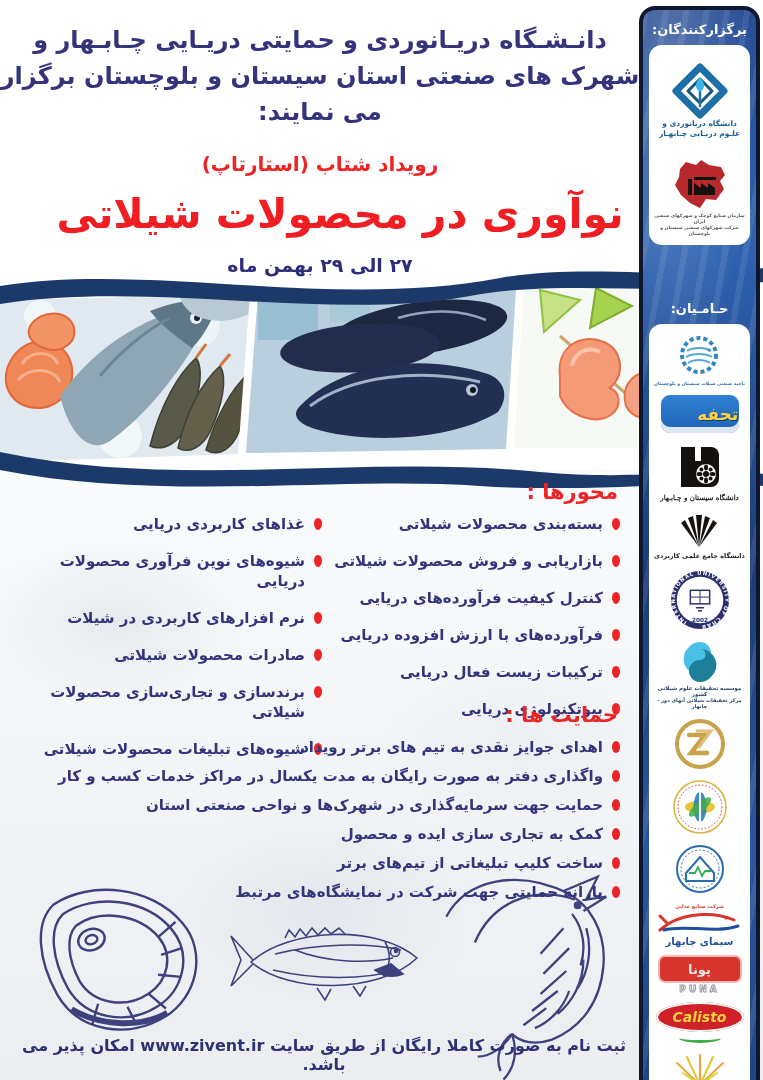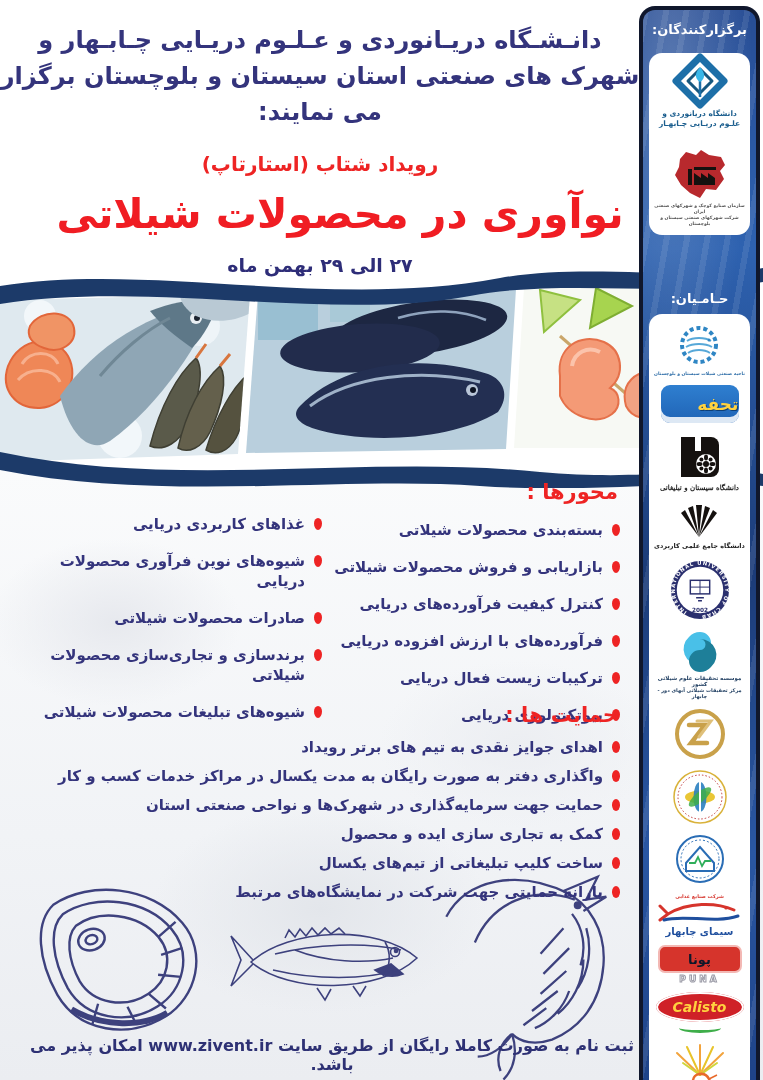--- a/index.html
+++ b/index.html
@@ -18,79 +18,79 @@
   .content-bg{position:absolute;top:470px;left:0;width:763px;height:610px;
     background:
       radial-gradient(180px 120px at 15% 25%, #e7e9ee 0%, rgba(231,233,238,0) 70%),
       radial-gradient(240px 150px at 42% 72%, #e3e6eb 0%, rgba(227,230,235,0) 70%),
       radial-gradient(200px 120px at 68% 45%, #eceef2 0%, rgba(236,238,242,0) 70%),
       linear-gradient(180deg,#fafbfc 0%,#f1f3f6 60%,#ebedf1 100%);}
   .topics{position:absolute;top:480px;right:143px;width:606px;direction:rtl;z-index:2;}
   .sec-heading{color:#ee2424;font-size:21px;margin:0 2px 10px 0;}
   .cols{display:flex;gap:6px;}
   .col{list-style:none;margin:0;padding:0;}
-  .col.right{width:292px;margin-top:6px;}
+  .col.right{width:292px;}
   .col.left{width:308px;}
   .col li{position:relative;color:#34347c;font-size:15px;line-height:20px;
     padding-right:17px;margin-bottom:17px;}
   .col li::before{content:"";position:absolute;right:0;top:4px;width:8px;height:12px;
     background:#ee2424;border-radius:50% 50% 50% 50%/45% 45% 55% 55%;}
   .supports{position:absolute;top:703px;right:143px;width:606px;direction:rtl;z-index:2;}
   .supports ul{list-style:none;margin:0;padding:0;}
   .supports li{position:relative;color:#34347c;font-size:15px;line-height:20px;
     padding-right:17px;margin-bottom:9px;}
   .supports li::before{content:"";position:absolute;right:0;top:4px;width:8px;height:12px;
     background:#ee2424;border-radius:50%/48%;}
   
   .illustrations{position:absolute;top:865px;left:0;width:640px;height:175px;z-index:1;}
   .illustrations svg{position:absolute;}
   .ill{stroke:#2f3374;fill:none;stroke-width:1.6;opacity:.92;}
   
-  .footer{position:absolute;top:1036px;left:12px;width:640px;text-align:center;direction:rtl;
+  .footer{position:absolute;top:1036px;left:4px;width:640px;text-align:center;direction:rtl;
     color:#2e3174;font-size:16px;z-index:2;}
   
   .sidebar{position:absolute;top:6px;right:3px;width:121px;height:1090px;z-index:5;
     background:#10172c;border-radius:16px;padding:4px;box-sizing:border-box;}
   .sidebar-inner{width:100%;height:100%;border-radius:12px;overflow:hidden;box-sizing:border-box;
     background:
       radial-gradient(120% 50% at 25% 6%, rgba(255,255,255,.22), rgba(255,255,255,0) 60%),
       repeating-linear-gradient(100deg, rgba(255,255,255,.09) 0 6px, rgba(255,255,255,0) 6px 20px),
       linear-gradient(180deg,#274d95 0%,#2e62b0 22%,#1c3c78 52%,#2a57a3 78%,#1e4286 100%);
     display:flex;flex-direction:column;align-items:center;}
   .side-label{color:#ffffff;font-size:13px;margin:12px 0 8px;direction:rtl;}
   .side-card{background:#ffffff;border-radius:13px;width:101px;box-sizing:border-box;
     display:flex;flex-direction:column;align-items:center;}
-  .card-organizers{padding:0 4px 8px;margin-top:8px;}
+  .card-organizers{padding:18px 4px 8px;}
   .card-sponsors{padding:9px 3px 14px;gap:8px;flex:0 0 auto;}
   .logo-cap{color:#1b5e8e;font-size:7.5px;line-height:10px;text-align:center;direction:rtl;}
   .logo-cap.dark{color:#222;}
   .micro-cap{color:#555;font-size:4.5px;line-height:6px;text-align:center;direction:rtl;}
   .sponsor{display:flex;flex-direction:column;align-items:center;}
   .tohfeh-box{width:78px;height:38px;border-radius:9px;
     background:linear-gradient(180deg,#2f7fd0,#1f63b5);position:relative;
     display:flex;align-items:center;justify-content:flex-end;box-shadow:inset 0 -6px 0 rgba(255,255,255,.85);}
   .tohfeh-box span{color:#ffd23f;font-size:17px;direction:rtl;text-shadow:1px 1px 0 #0d3e77;}
   .puna-box{width:80px;height:24px;border-radius:7px;background:#d6342c;border:2px solid #f3b8b4;
     display:flex;align-items:center;justify-content:center;}
-  .puna-box span{color:#0f172a;font-size:13px;direction:rtl;}
+  .puna-box span{color:#e5e5e5;font-size:13px;direction:rtl;}
   .puna-en{color:#fff;font-size:9px;letter-spacing:3px;-webkit-text-stroke:1px #9a9aa6;margin-top:1px;}
   .calisto-oval{width:88px;height:30px;background:#cf2127;border-radius:50%;
     display:flex;align-items:center;justify-content:center;box-shadow:inset 0 0 0 2px #fff;}
   .calisto-oval span{color:#ffd23f;font-size:14px;font-style:italic;}
   .calisto-arc{width:42px;height:7px;border-bottom:3px solid #3fae4a;border-radius:50%;margin-top:1px;}
   .simay-top{color:#d6342c;font-size:5px;direction:rtl;line-height:7px;}
   .simay-word{color:#1f4f9e;font-size:10px;direction:rtl;line-height:11px;}
 </style>
 </head>
 <body>
 
 <div class="poster">
 
   <div class="header">
-    <div class="org-line first">دانـشـگاه دریـانوردی و عـلـوم دریـایی چـابـهار و</div>
+    <div class="org-line first">دانـشـگاه دریـانوردی و حمایتی دریـایی چـابـهار و</div>
     <div class="org-line">شهرک های صنعتی استان سیستان و بلوچستان برگزار می نمایند:</div>
     <div class="event-type">رویداد شتاب (استارتاپ)</div>
     <div class="big-title">نوآوری در محصولات شیلاتی</div>
     <div class="date-range">۲۷ الی ۲۹ بهمن ماه</div>
   </div>
 
   <div class="photo-band">
     <svg width="763" height="232" viewBox="0 0 763 232">
       <defs>
         <clipPath id="p1">
@@ -169,35 +169,36 @@
         <li>بسته‌بندی محصولات شیلاتی</li>
         <li>بازاریابی و فروش محصولات شیلاتی</li>
         <li>کنترل کیفیت فرآورده‌های دریایی</li>
         <li>فرآورده‌های با ارزش افزوده دریایی</li>
         <li>ترکیبات زیست فعال دریایی</li>
         <li>بیوتکنولوژی دریایی</li>
       </ul>
       <ul class="col left">
         <li>غذاهای کاربردی دریایی</li>
         <li>شیوه‌های نوین فرآوری محصولات دریایی</li>
+        <li>نرم افزارهای کاربردی در شیلات</li>
         <li>صادرات محصولات شیلاتی</li>
         <li>برندسازی و تجاری‌سازی محصولات شیلاتی</li>
         <li>شیوه‌های تبلیغات محصولات شیلاتی</li>
       </ul>
     </div>
   </div>
 
   <div class="supports">
     <div class="sec-heading">حمایت ها :</div>
     <ul>
       <li>اهدای جوایز نقدی به تیم های برتر رویداد</li>
       <li>واگذاری دفتر به صورت رایگان به مدت یکسال در مراکز خدمات کسب و کار</li>
       <li>حمایت جهت سرمایه‌گذاری در شهرک‌ها و نواحی صنعتی استان</li>
       <li>کمک به تجاری سازی ایده و محصول</li>
-      <li>ساخت کلیپ تبلیغاتی از تیم‌های یکسال</li>
+      <li>ساخت کلیپ تبلیغاتی از تیم‌های برتر</li>
       <li>یارانه حمایتی جهت شرکت در نمایشگاه‌های مرتبط</li>
     </ul>
   </div>
 
   <div class="illustrations">
 
     <svg style="left:28px;top:8px" width="195" height="168" viewBox="0 0 130 112">
       <g class="ill" transform="rotate(-18 65 56)">
         <path d="M30,8 C58,0 96,16 108,46 C118,70 102,96 78,102 C50,109 20,94 14,66 C9,40 14,16 30,8 Z"></path>
         <path d="M34,16 C58,9 90,23 100,48 C108,68 95,89 75,94 C52,100 27,87 22,64 C18,42 22,22 34,16 Z"></path>
@@ -297,21 +298,21 @@
               <ellipse cx="33" cy="26.5" rx="2" ry="3"></ellipse>
                 <ellipse cx="33" cy="39.5" rx="2" ry="3"></ellipse>
               <ellipse cx="26.5" cy="33" rx="3" ry="2"></ellipse>
                 <ellipse cx="39.5" cy="33" rx="3" ry="2"></ellipse>
               <ellipse cx="28.4" cy="28.4" rx="2" ry="2"></ellipse>
                 <ellipse cx="37.6" cy="28.4" rx="2" ry="2"></ellipse>
               <ellipse cx="28.4" cy="37.6" rx="2" ry="2"></ellipse>
                 <ellipse cx="37.6" cy="37.6" rx="2" ry="2"></ellipse>
             </g>
           </svg>
-          <div class="logo-cap dark" style="font-size:7px;font-family:'DejaVu Serif',serif">دانشگاه سیستان و تبلیغاتی</div>
+          <div class="logo-cap dark" style="font-size:7px;font-family:'DejaVu Serif',serif">دانشگاه سیستان و چـابـهار</div>
         </div>
 
         <div class="sponsor">
           <svg width="44" height="40" viewBox="0 0 44 40">
             <g fill="#15110f">
               <polygon points="22,36 19,4 25,4"></polygon>
               <polygon points="22,36 11,7 16,5"></polygon>
               <polygon points="22,36 28,5 33,7"></polygon>
               <polygon points="22,36 4,12 8,9"></polygon>
               <polygon points="22,36 36,9 40,12"></polygon>

